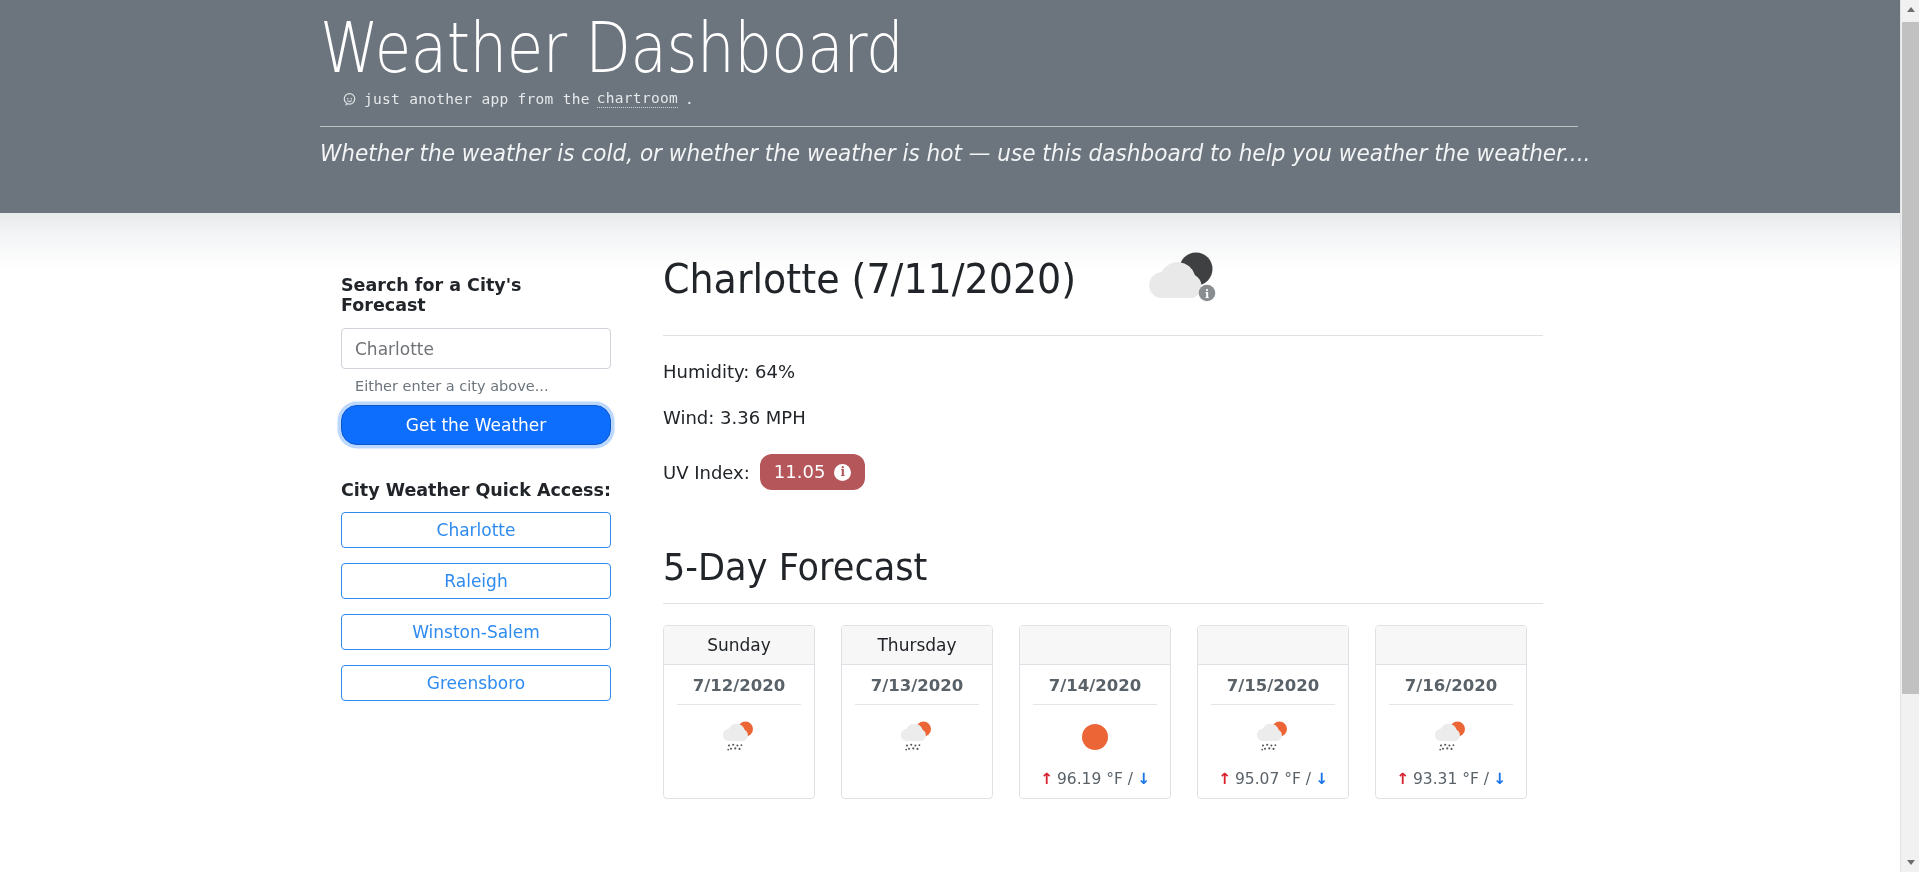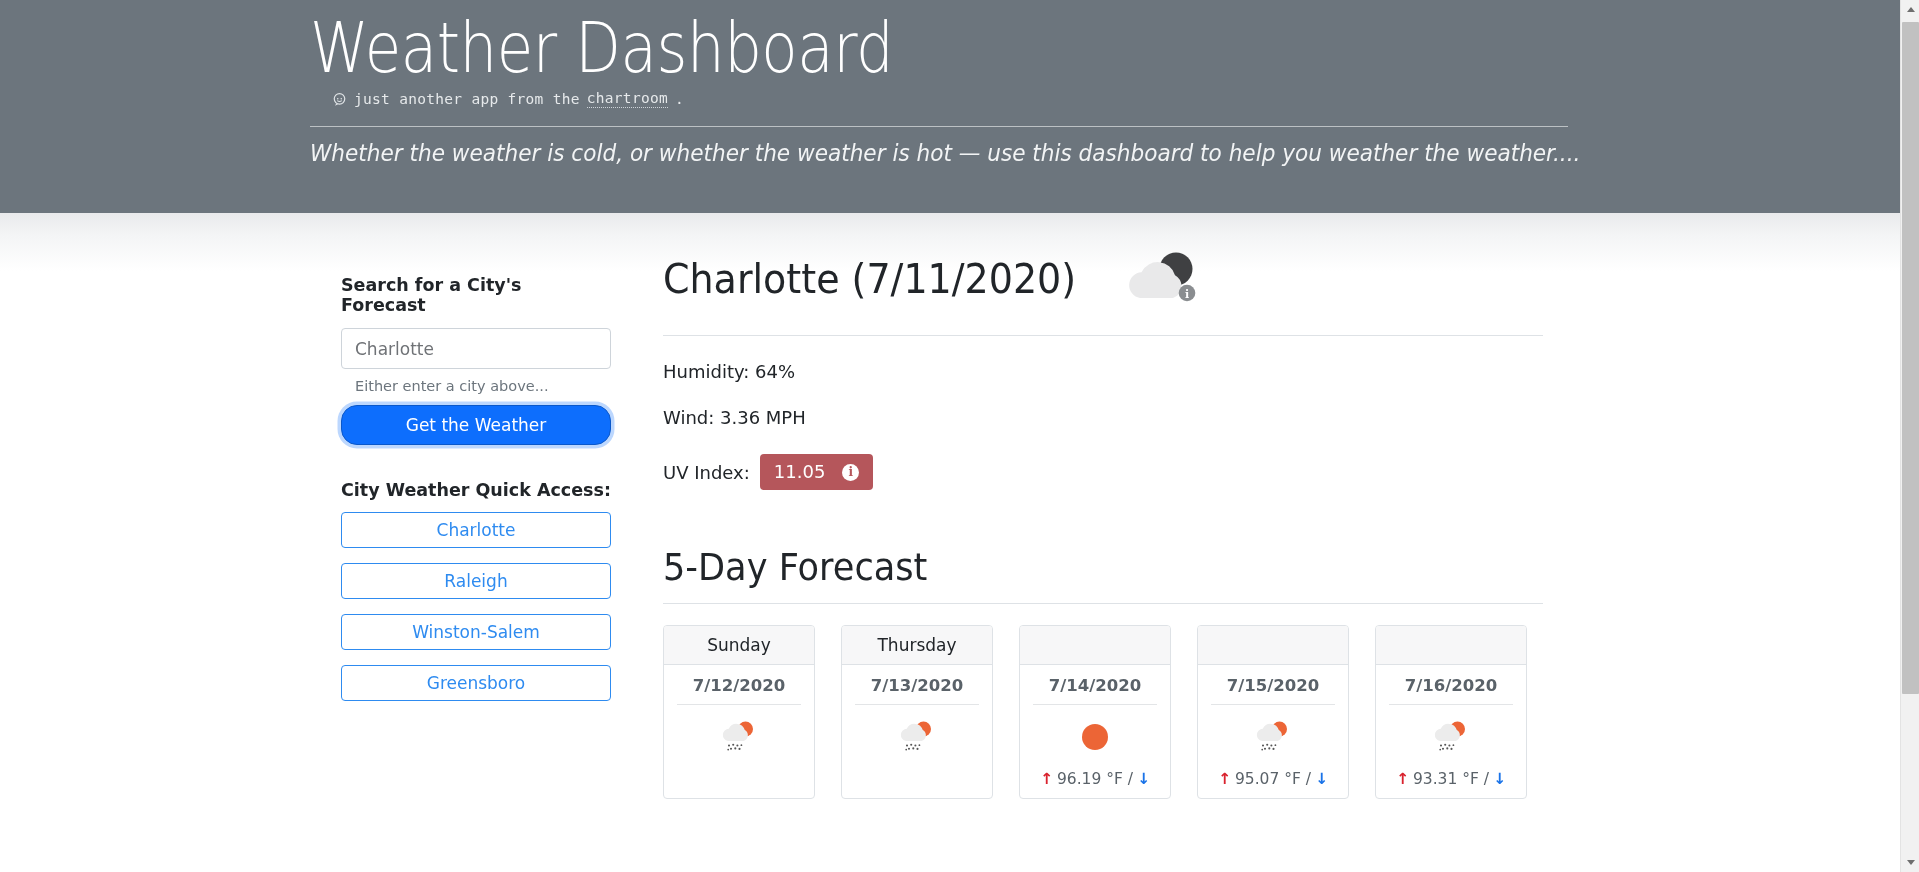--- a/index.html
+++ b/index.html
@@ -23,21 +23,21 @@
   
   .site-header {
     position: relative;
     width: 1900px;
     height: 213px;
     background: #6c757d;
     overflow: hidden;
   }
   .header-inner {
     position: absolute;
-    left: 310px;
+    left: 320px;
     top: 0;
     width: 1260px;
   }
   .site-title {
     margin: 0;
     padding-top: 14px;
     font-family: "DejaVu Sans", sans-serif;
     font-weight: 300;
     font-size: 69px;
     line-height: 1.0;
@@ -186,21 +186,21 @@
   
   .main-panel {
     position: absolute;
     left: 663px;
     top: 30px;
     width: 880px;
   }
   .city-heading-row {
     display: flex;
     align-items: center;
-    gap: 20px;
+    gap: 40px;
     height: 72px;
   }
   .city-heading {
     margin: 0;
     font-family: "DejaVu Sans", sans-serif;
     font-weight: 400;
     font-size: 40px;
     color: #212529;
     white-space: nowrap;
     transform: scaleX(0.95);
@@ -225,24 +225,24 @@
     display: flex;
     align-items: center;
     gap: 10px;
     font-family: "DejaVu Sans", sans-serif;
     font-size: 18px;
     color: #212529;
   }
   .uv-badge {
     display: inline-flex;
     align-items: center;
-    gap: 17px;
+    gap: 9px;
     background: #b5565b;
     color: #fff;
-    border-radius: 4px;
+    border-radius: 12px;
     padding: 9px 14px;
     font-size: 18px;
     line-height: 1;
     text-align: right;
   }
   .uv-info {
     display: inline-flex;
     width: 17px; height: 17px;
     border-radius: 50%;
     background: #fff;

